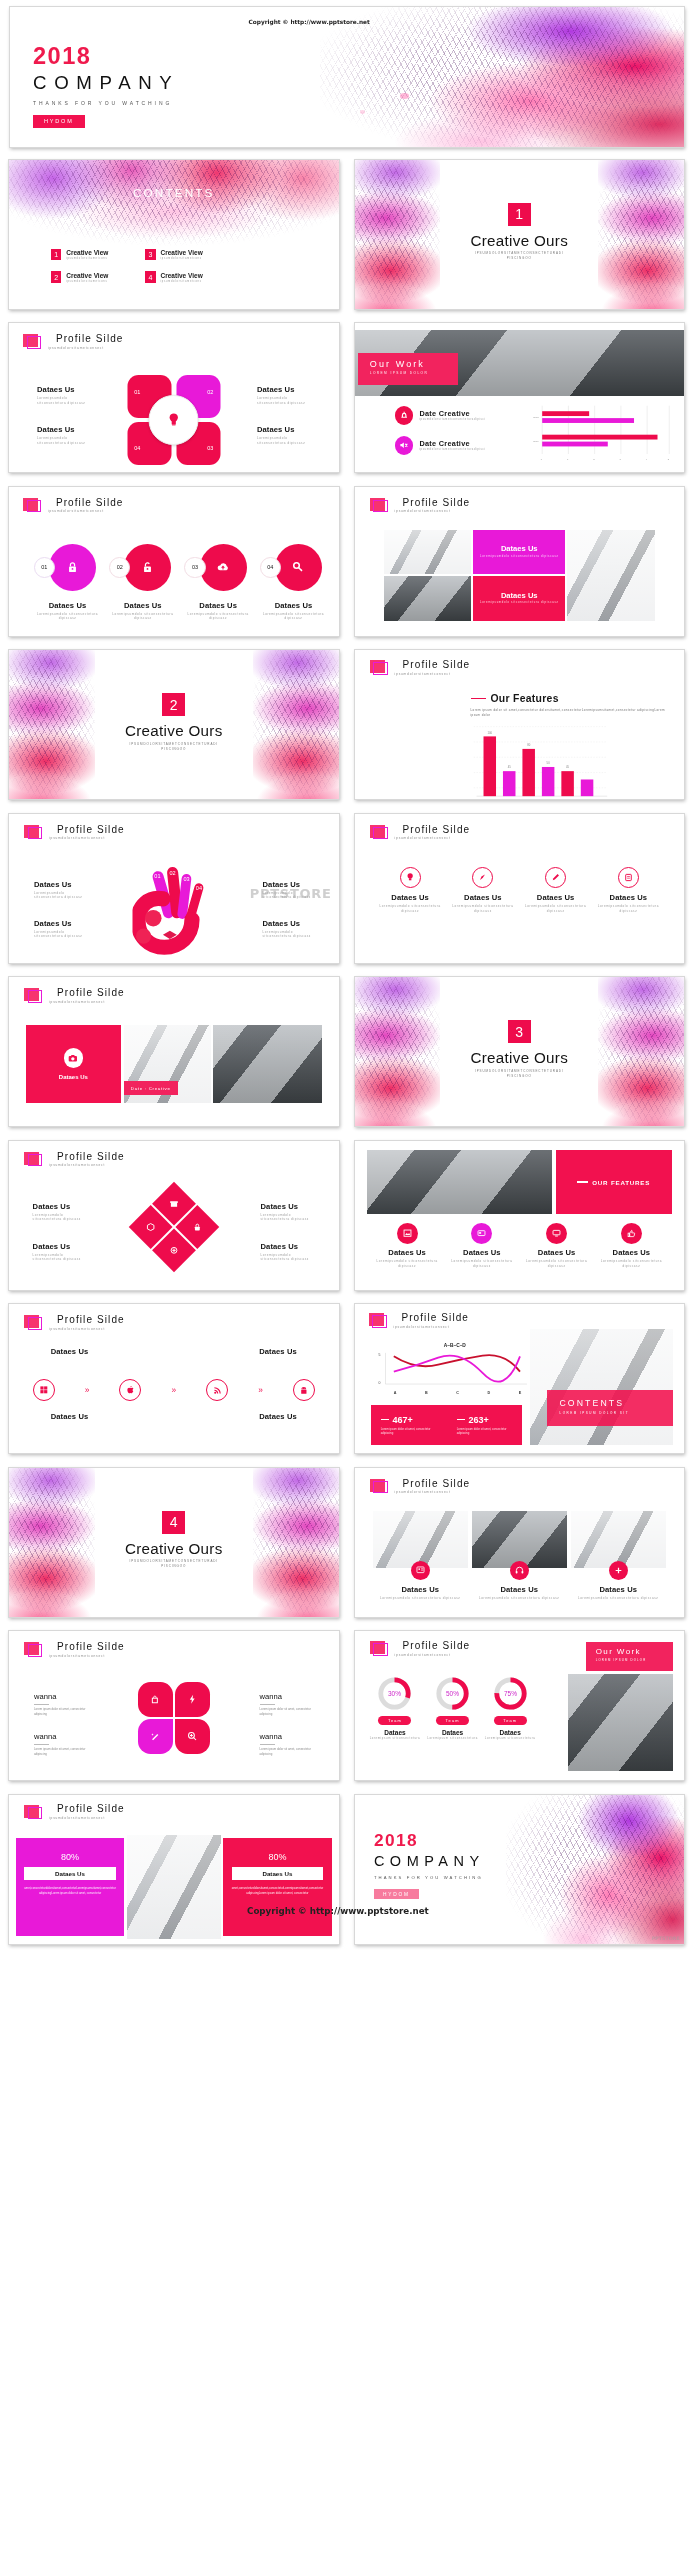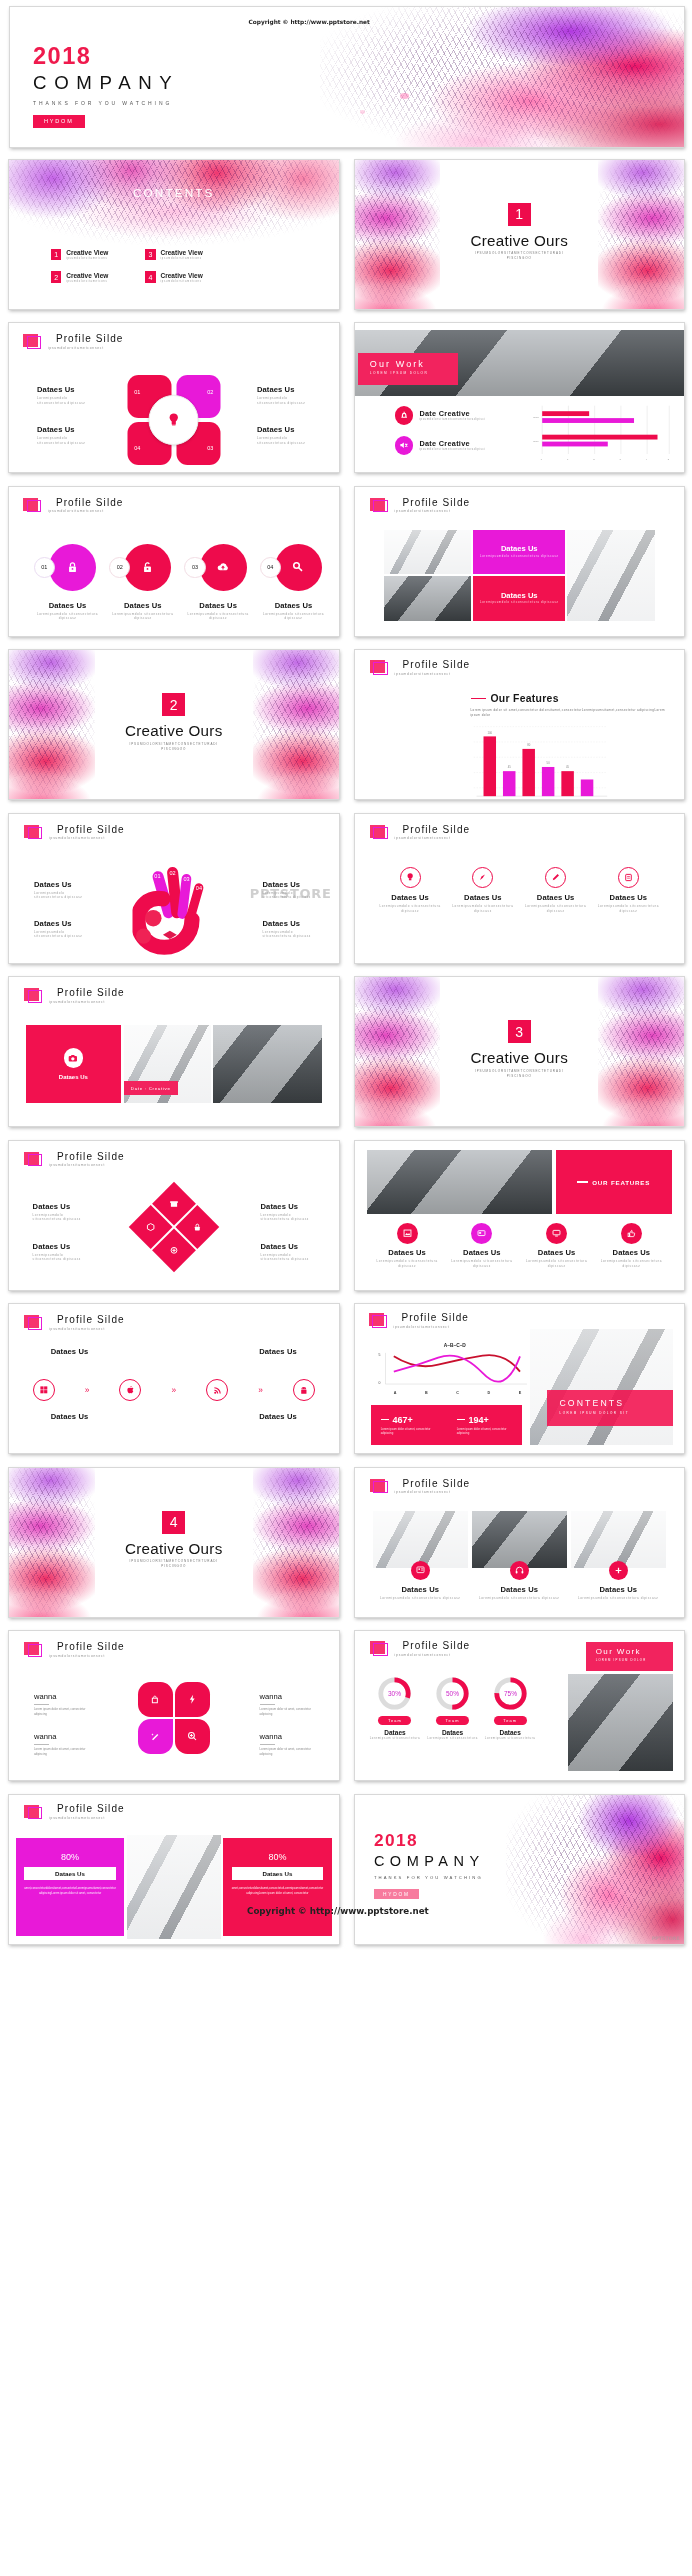--- a/index.html
+++ b/index.html
@@ -800,21 +800,21 @@
         <div>
           <div style="display:flex;align-items:center;gap:3.5px;">
               <span style="width:8.3px;height:1.1px;background:#fff;display:inline-block;"></span>
             <span style="font-size:9px;font-weight:bold;">467+</span>
             </div>
           <div style="font-size:2.8px;opacity:.85;line-height:1.5;margin-top:2.1px;width:58px;">Lorem ipsum dolor sit amet, consectetur adipiscing</div>
         </div>
         <div>
           <div style="display:flex;align-items:center;gap:3.5px;">
               <span style="width:8.3px;height:1.1px;background:#fff;display:inline-block;"></span>
-            <span style="font-size:9px;font-weight:bold;">194+</span>
+            <span style="font-size:9px;font-weight:bold;">263+</span>
             </div>
           <div style="font-size:2.8px;opacity:.85;line-height:1.5;margin-top:2.1px;width:58px;">Lorem ipsum dolor sit amet, consectetur adipiscing</div>
         </div>
       </div>
 
       <div class="ph" style="position:absolute;right:11px;top:25px;width:143px;height:116px;"></div>
       <div style="position:absolute;right:11px;top:86px;width:126px;height:36px;background:rgba(242,17,79,.88);color:#fff;padding:8.3px 0 0 12.5px;">
         <div style="font-size:8.7px;letter-spacing:2.1px;">CONTENTS</div>
         <div style="font-size:3px;letter-spacing:1.5px;margin-top:2.8px;">LOREM IPSUM DOLOR SIT</div>
       </div>

